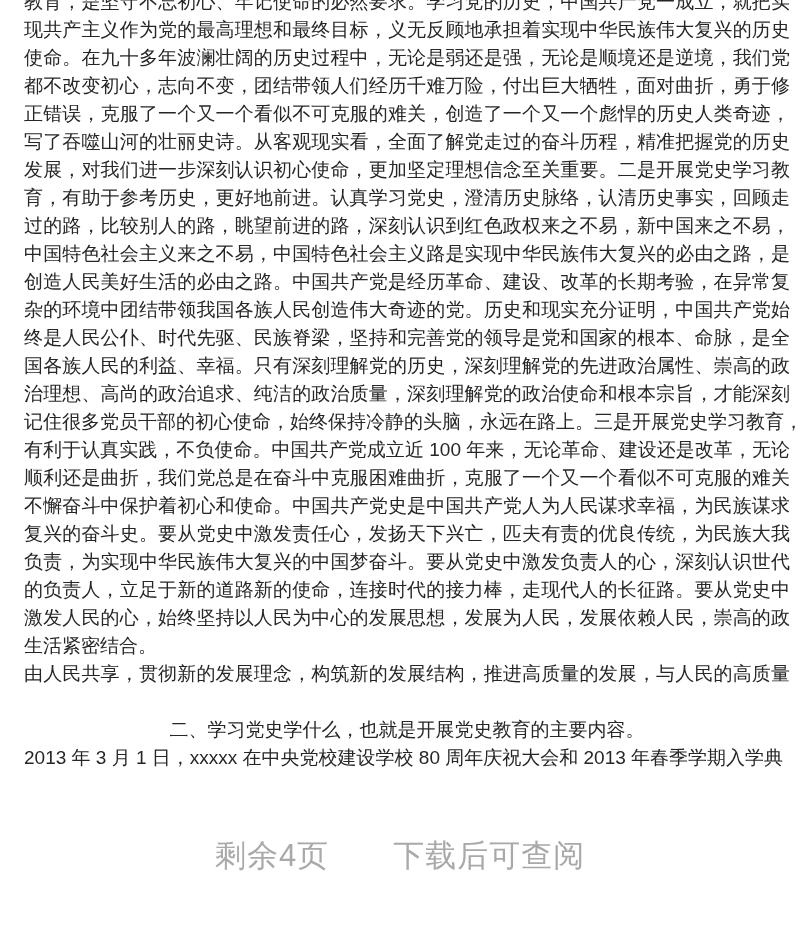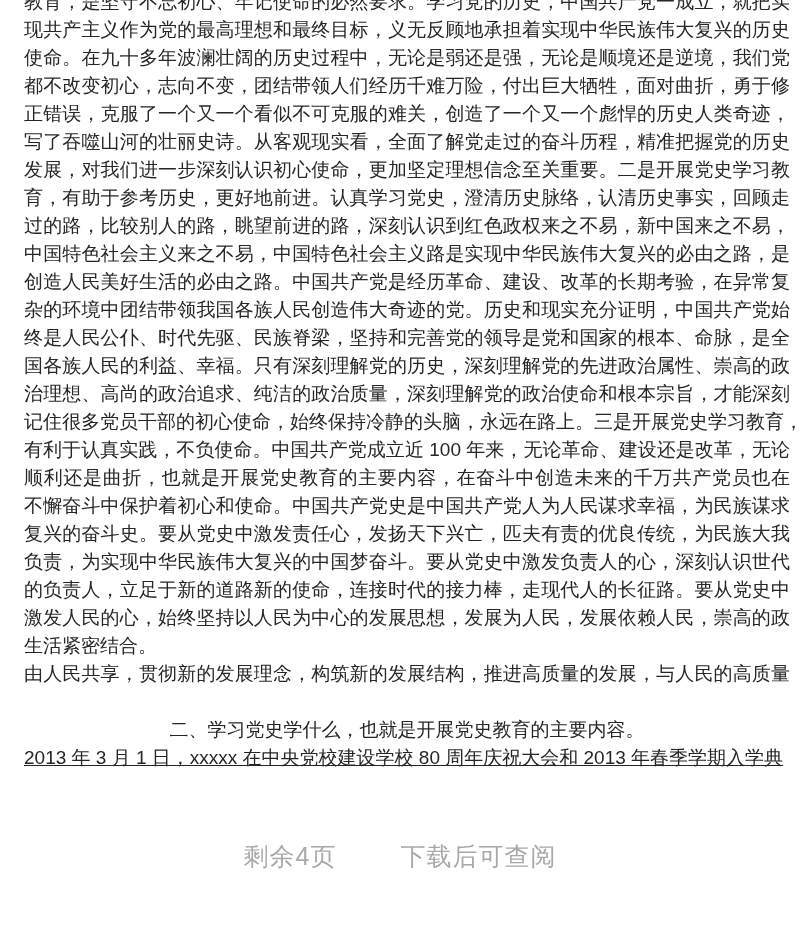--- a/index.html
+++ b/index.html
@@ -37,32 +37,31 @@
     height: 28px;
   }
   .section-heading {
     height: 28px;
     white-space: nowrap;
     text-align: center;
   }
   .continuation-line {
     height: 28px;
     white-space: nowrap;
-    text-decoration: underline;
   }
   .remaining-notice {
     position: absolute;
     top: 834px;
     left: 0;
     right: 0;
     display: flex;
     justify-content: center;
     align-items: baseline;
     gap: 64px;
-    font-size: 25px;
+    font-size: 31px;
     line-height: 44px;
     letter-spacing: 1px;
     user-select: none;
   }
 </style>
 </head>
 <body>
 
 <div class="page">
 
@@ -78,21 +77,21 @@
         <div class="line full">育，有助于参考历史，更好地前进。认真学习党史，澄清历史脉络，认清历史事实，回顾走</div>
         <div class="line full">过的路，比较别人的路，眺望前进的路，深刻认识到红色政权来之不易，新中国来之不易，</div>
         <div class="line full">中国特色社会主义来之不易，中国特色社会主义路是实现中华民族伟大复兴的必由之路，是</div>
         <div class="line full">创造人民美好生活的必由之路。中国共产党是经历革命、建设、改革的长期考验，在异常复</div>
         <div class="line full">杂的环境中团结带领我国各族人民创造伟大奇迹的党。历史和现实充分证明，中国共产党始</div>
         <div class="line full">终是人民公仆、时代先驱、民族脊梁，坚持和完善党的领导是党和国家的根本、命脉，是全</div>
         <div class="line full">国各族人民的利益、幸福。只有深刻理解党的历史，深刻理解党的先进政治属性、崇高的政</div>
         <div class="line full">治理想、高尚的政治追求、纯洁的政治质量，深刻理解党的政治使命和根本宗旨，才能深刻</div>
         <div class="line full">记住很多党员干部的初心使命，始终保持冷静的头脑，永远在路上。三是开展党史学习教育，</div>
         <div class="line full">有利于认真实践，不负使命。中国共产党成立近 100 年来，无论革命、建设还是改革，无论</div>
-        <div class="line full">顺利还是曲折，也就是开展党史教育的主要内容，在奋斗中创造未来的千万共产党员也在</div>
+        <div class="line full">顺利还是曲折，我们党总是在奋斗中克服困难曲折，克服了一个又一个看似不可克服的难关</div>
         <div class="line full">不懈奋斗中保护着初心和使命。中国共产党史是中国共产党人为人民谋求幸福，为民族谋求</div>
         <div class="line full">复兴的奋斗史。要从党史中激发责任心，发扬天下兴亡，匹夫有责的优良传统，为民族大我</div>
         <div class="line full">负责，为实现中华民族伟大复兴的中国梦奋斗。要从党史中激发负责人的心，深刻认识世代</div>
         <div class="line full">的负责人，立足于新的道路新的使命，连接时代的接力棒，走现代人的长征路。要从党史中</div>
         <div class="line full">激发人民的心，始终坚持以人民为中心的发展思想，发展为人民，发展依赖人民，崇高的政</div>
         <div class="line">生活紧密结合。</div>
         <div class="line full">由人民共享，贯彻新的发展理念，构筑新的发展结构，推进高质量的发展，与人民的高质量</div>
       </div>
     <div class="blank-line"></div>
     <div class="section-heading">二、学习党史学什么，也就是开展党史教育的主要内容。</div>

